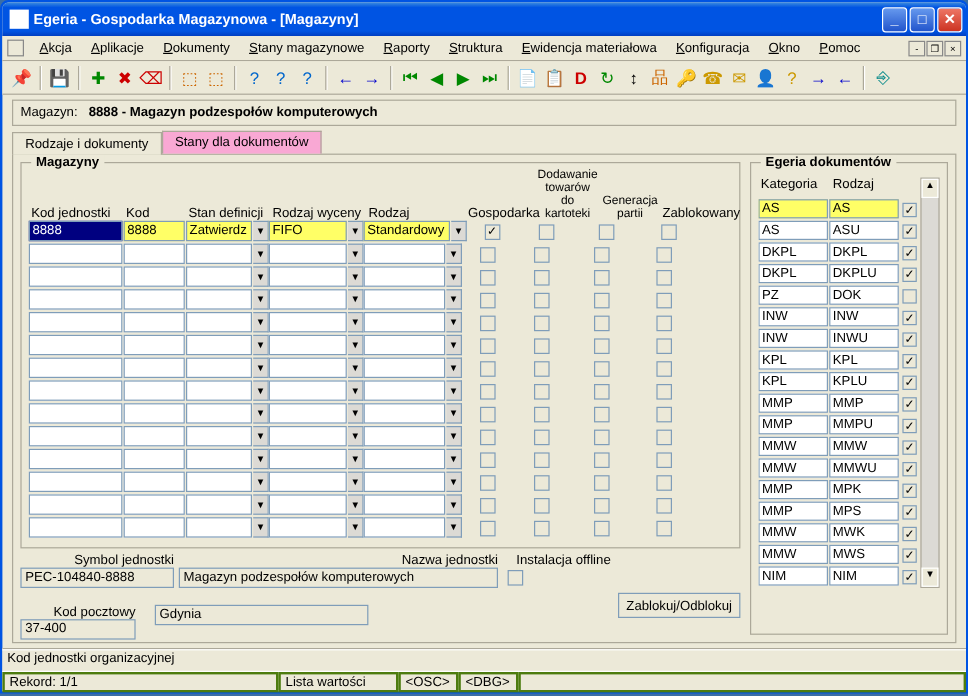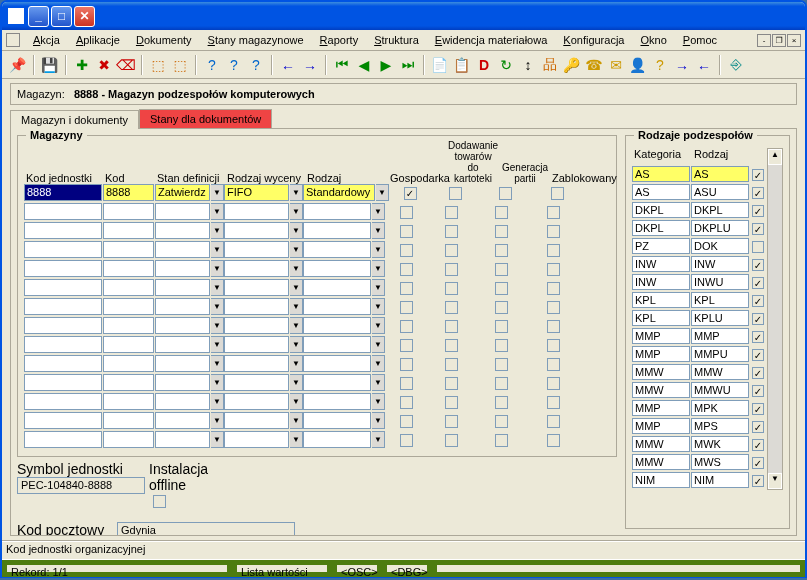--- a/index.html
+++ b/index.html
@@ -20,61 +20,62 @@
 .menubar .mdibtn { width: 14px; height: 13px; border: 1px solid #888; background: #ece9d8; font-size: 8px; display: flex; align-items: center; justify-content: center; }
 .toolbar { background: #ece9d8; padding: 2px 6px; display: flex; gap: 2px; align-items: center; border-bottom: 1px solid #aca899; height: 28px; }
 .tbtn { width: 20px; height: 20px; display: flex; align-items: center; justify-content: center; font-size: 14px; }
 .tsep { width: 2px; height: 20px; border-left: 1px solid #aca899; border-right: 1px solid #fff; margin: 0 3px; }
 .content { flex: 1; padding: 4px 8px; display: flex; flex-direction: column; overflow: hidden; }
 .infobar { background: #ece9d8; border: 1px solid #aca899; padding: 4px 6px; margin-bottom: 4px; }
 .infobar b { font-weight: bold; }
 .tabs { display: flex; }
 .tab { border: 1px solid #aca899; border-bottom: none; padding: 3px 10px; background: #ece9d8; position: relative; }
 .tab.active { background: #ece9d8; z-index: 2; top: 1px; }
-.tab:not(.active) { background: #ef4444; }
+.tab:not(.active) { background: #f9a8d4; }
 .tabpanel { border: 1px solid #aca899; background: #ece9d8; padding: 6px; flex: 1; display: flex; gap: 8px; overflow: hidden; }
 .groupbox { border: 1px solid #aca899; position: relative; padding: 12px 6px 6px; }
 .groupbox > .gtitle { position: absolute; top: -7px; left: 8px; background: #ece9d8; padding: 0 4px; font-weight: bold; }
 .left { flex: 1; display: flex; flex-direction: column; gap: 4px; }
 .magbox { flex: 1; display: flex; flex-direction: column; }
 .maggrid { display: flex; flex-direction: column; }
 .maghdr { display: flex; align-items: flex-end; height: 36px; }
 .magrow { display: flex; height: 18px; margin-bottom: 1px; }
 .cell { border: 1px solid #7f9db9; background: #fff; height: 17px; padding: 1px 2px; margin-right: 1px; overflow: hidden; white-space: nowrap; }
 .cell.sel { background: #ffff66; }
 .cell.selblue { background: #000080; color: #fff; }
 .combo { display: flex; }
 .combo .cbtn { width: 13px; height: 17px; background: #dcdad5; border: 1px solid #7f9db9; border-left: none; display: flex; align-items: center; justify-content: center; font-size: 8px; }
 .chkcell { width: 30px; display: flex; align-items: center; justify-content: center; }
 .chk { width: 13px; height: 13px; border: 1px solid #7f9db9; background: #ece9d8; }
 .chk.on::after { content: "✓"; font-size: 10px; display: block; text-align: center; line-height: 11px; }
 .hlabel { text-align: left; padding: 0 2px; }
-.dlbl { font-size: 14px; }
+.dlbl { font-size: 11px; text-align: right; }
 .dfld { border: 1px solid #7f9db9; background: #ece9d8; padding: 1px 3px; height: 17px; }
 .btn { border: 1px solid #7f9db9; background: #ece9d8; padding: 2px 6px; height: 20px; }
 .right { width: 178px; }
 .rodbox { height: 100%; display: flex; flex-direction: column; }
 .rodgrid { flex: 1; overflow: hidden; }
 .rodhdr, .rodrow { display: flex; height: 17px; margin-bottom: 1px; }
 .rcell { border: 1px solid #7f9db9; background: #fff; padding: 1px 2px; height: 16px; overflow: hidden; margin-right: 1px; }
 .rcell.sel { background: #ffff66; }
 .rchk { width: 16px; display: flex; align-items: center; justify-content: center; }
 .rchk .chk { width: 12px; height: 12px; }
 .vscroll { width: 16px; background: #dcdad5; border: 1px solid #aca899; display: flex; flex-direction: column; }
 .vscroll .sbtn { height: 16px; background: #ece9d8; border: 1px solid #fff; font-size: 8px; text-align: center; }
 .statusbar { background: #ece9d8; border-top: 1px solid #aca899; display: flex; height: 36px; flex-direction: column; }
 .statusrow { display: flex; border-top: 1px solid #fff; }
-.statuscell { border: 5px solid #4d7c0f; padding: 1px 4px; height: 17px; }
+.statuscell { border: 2px solid #4d7c0f; padding: 1px 4px; height: 17px; }
 </style>
 </head>
 <body>
 
 <div class="window">
   <div class="titlebar">
     <div class="icon"></div>
+    <div class="title">Egeria - Gospodarka Magazynowa - [Magazyny]</div>
     <div class="winbtns">
       <div class="winbtn min">_</div>
       <div class="winbtn max">□</div>
       <div class="winbtn close">✕</div>
     </div>
   </div>
 
   <div class="menubar">
     <div class="mdiico"></div>
     <div id="menuitems" style="display:flex;gap:2px">
@@ -137,21 +138,21 @@
     <div class="tbtn" style="color:#008888">⎆</div>
   </div>
 
   <div class="content">
     <div class="infobar">
       <span>Magazyn:</span>&nbsp;&nbsp;
       <b>8888 - Magazyn podzespołów komputerowych</b>
     </div>
 
     <div class="tabs">
-      <div class="tab active">Magazyn i dokumenty</div>
+      <div class="tab active">Rodzaje i dokumenty</div>
       <div class="tab">Stany dla dokumentów</div>
     </div>
 
     <div class="tabpanel">
       <div class="left">
         <div class="groupbox magbox">
           <div class="gtitle">Magazyny</div>
           <div class="maggrid">
             <div class="maghdr">
               <div class="hlabel" style="width:79px">Kod jednostki</div>
@@ -561,41 +562,46 @@
           </div>
         </div>
 
         <div style="display:flex;gap:6px;align-items:flex-end">
           <div style="flex:1">
             <div style="display:flex;gap:4px">
               <div style="width:128px">
                 <div class="dlbl">Symbol jednostki</div>
                 <div class="dfld">PEC-104840-8888</div>
               </div>
+              <div style="flex:1">
+                <div class="dlbl">Nazwa jednostki</div>
+                <div class="dfld">Magazyn podzespołów komputerowych</div>
+              </div>
               <div style="width:90px">
                 <div class="dlbl">Instalacja offline</div>
                 <div class="chk" style="margin:2px 0 0 4px"></div>
               </div>
             </div>
-            <div style="display:flex;gap:4px;margin-top:14px">
+            <div style="display:flex;gap:16px;margin-top:14px">
               <div style="width:96px">
                 <div class="dlbl">Kod pocztowy</div>
                 <div class="dfld">37-400</div>
               </div>
               <div style="width:178px">
                 <div class="dfld">Gdynia</div>
               </div>
             </div>
           </div>
+          <button class="btn" style="height:21px;margin-bottom:18px">Zablokuj/Odblokuj</button>
         </div>
       </div>
 
       <div class="right">
         <div class="groupbox rodbox">
-          <div class="gtitle">Rodzaje podzespołów</div>
+          <div class="gtitle">Egeria dokumentów</div>
           <div style="display:flex">
             <div class="rodgrid" style="flex:1">
               <div class="rodhdr">
                 <div class="hlabel" style="width:60px">Kategoria</div>
                 <div class="hlabel" style="width:60px">Rodzaj</div>
               </div>
               <div id="rodrows">
                   <div class="rodrow">
                     <div class="rcell sel" style="width:58px">AS</div>
                     <div class="rcell sel" style="width:58px">AS</div>

